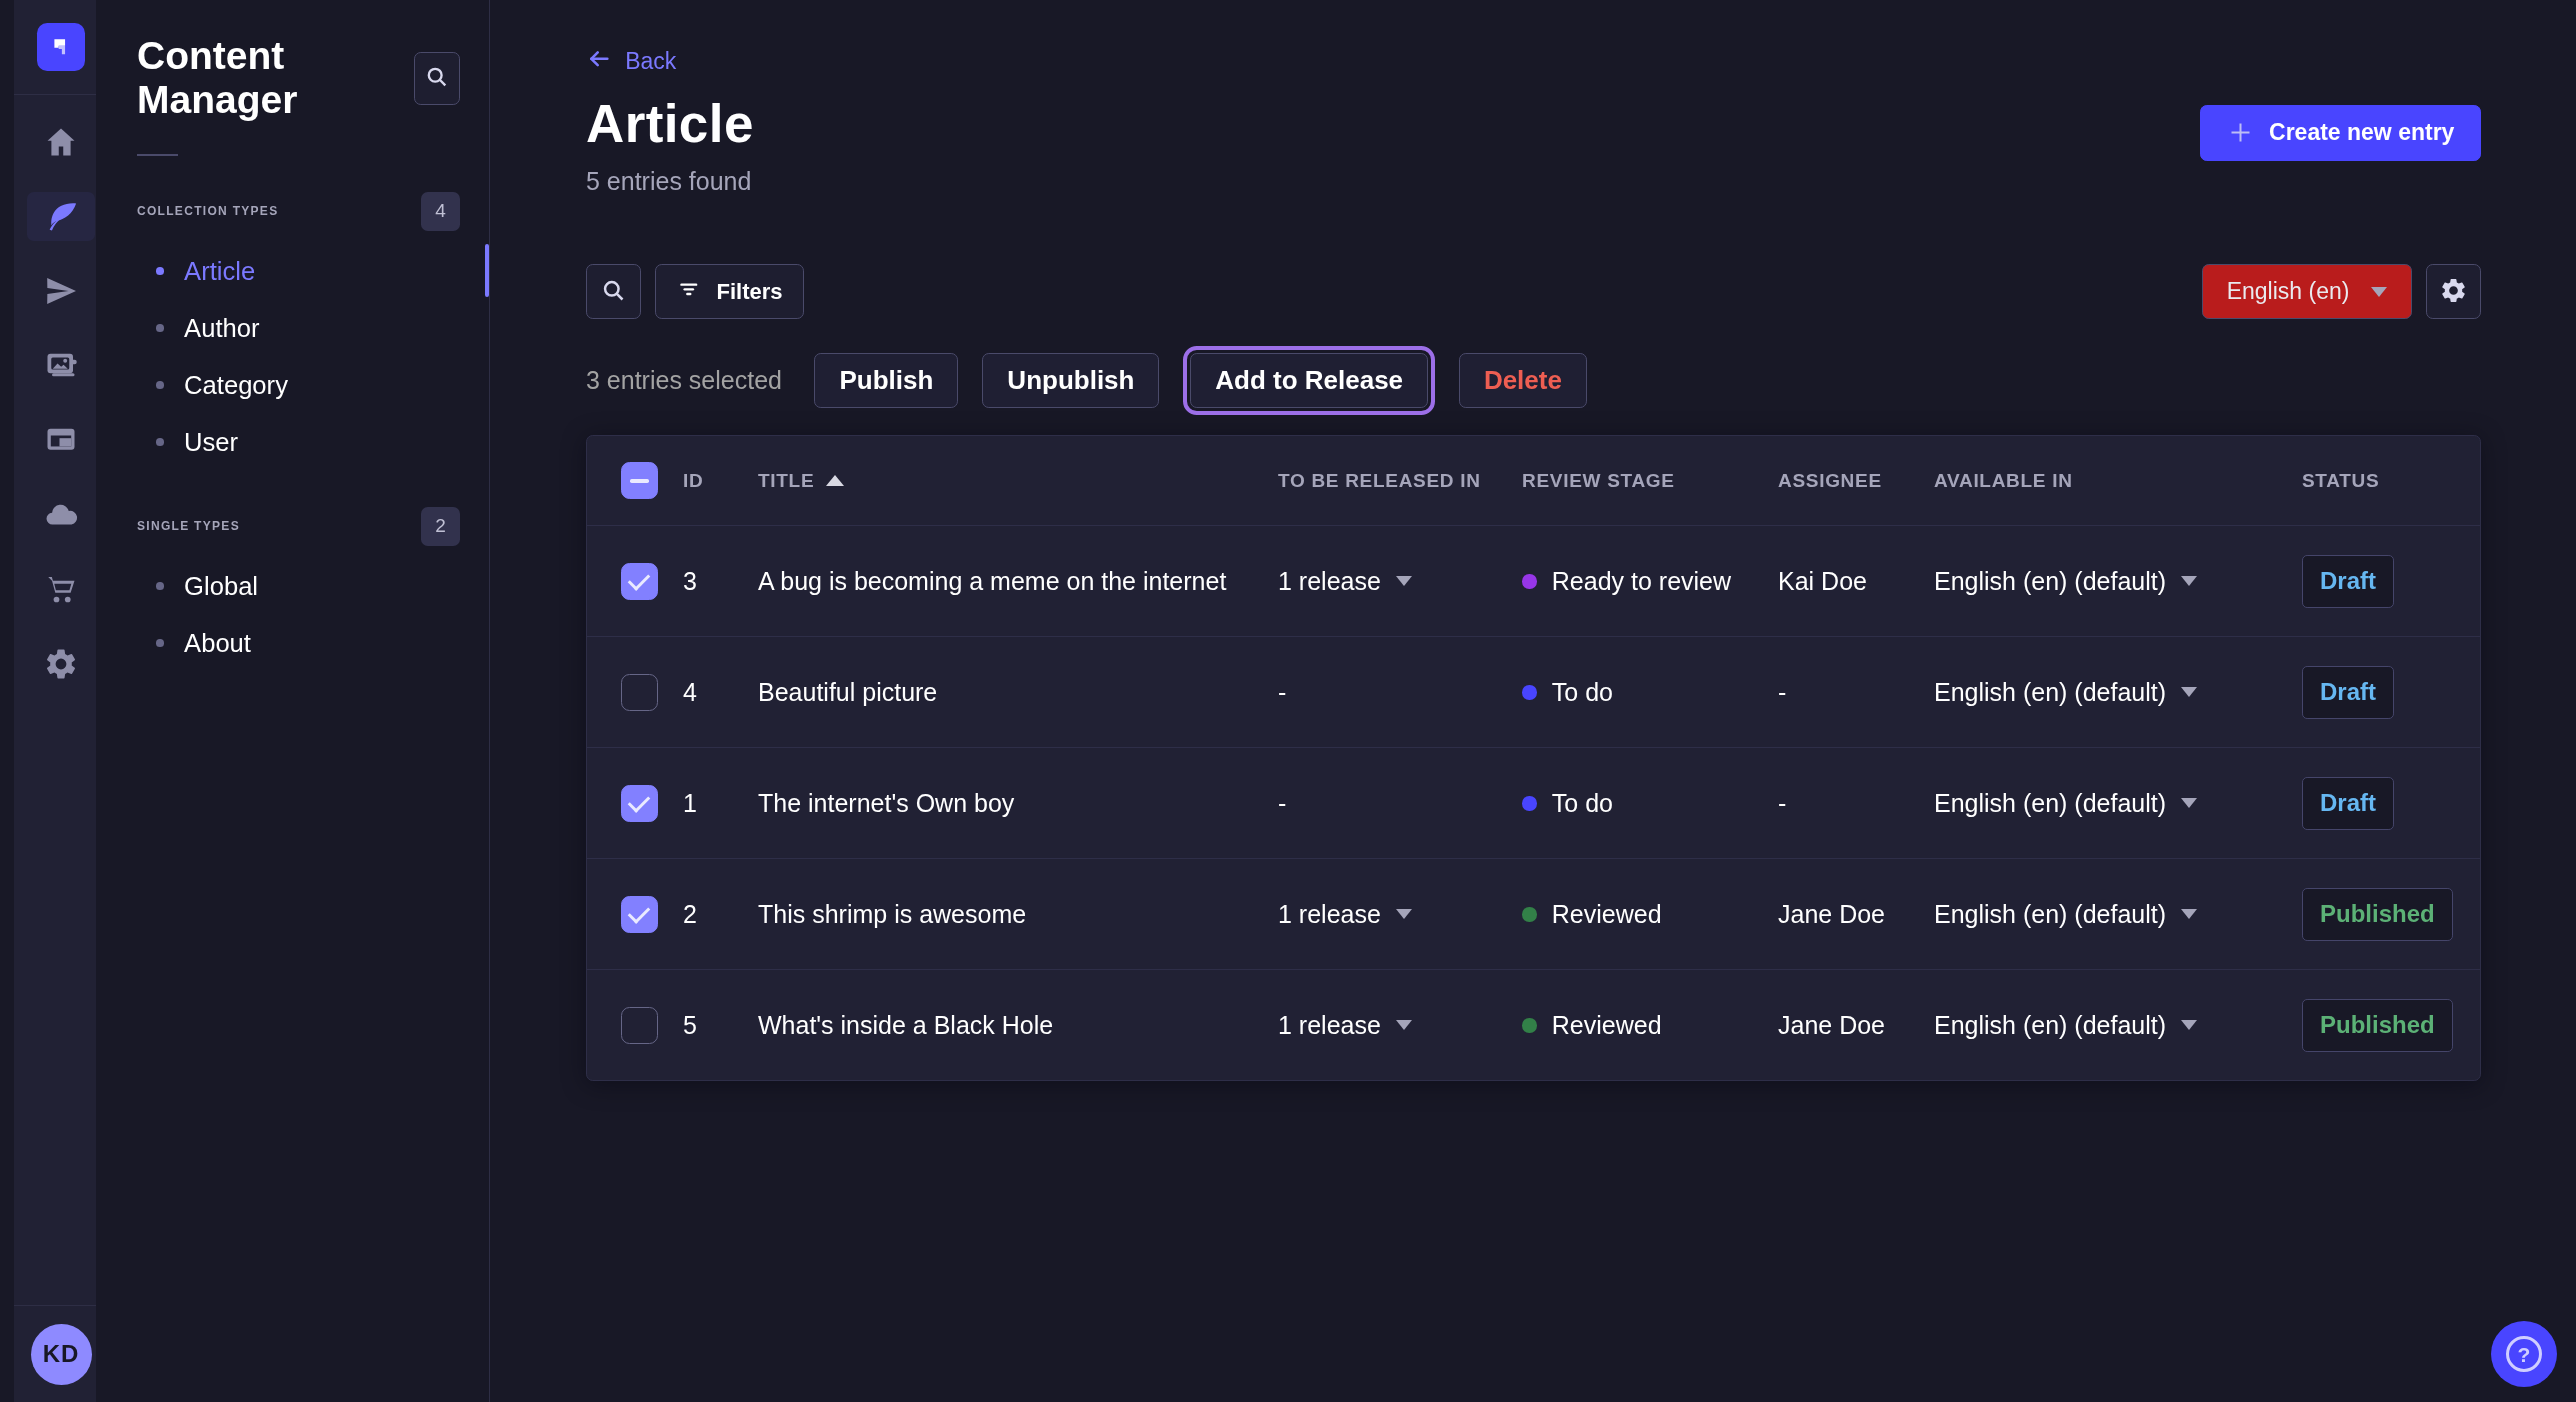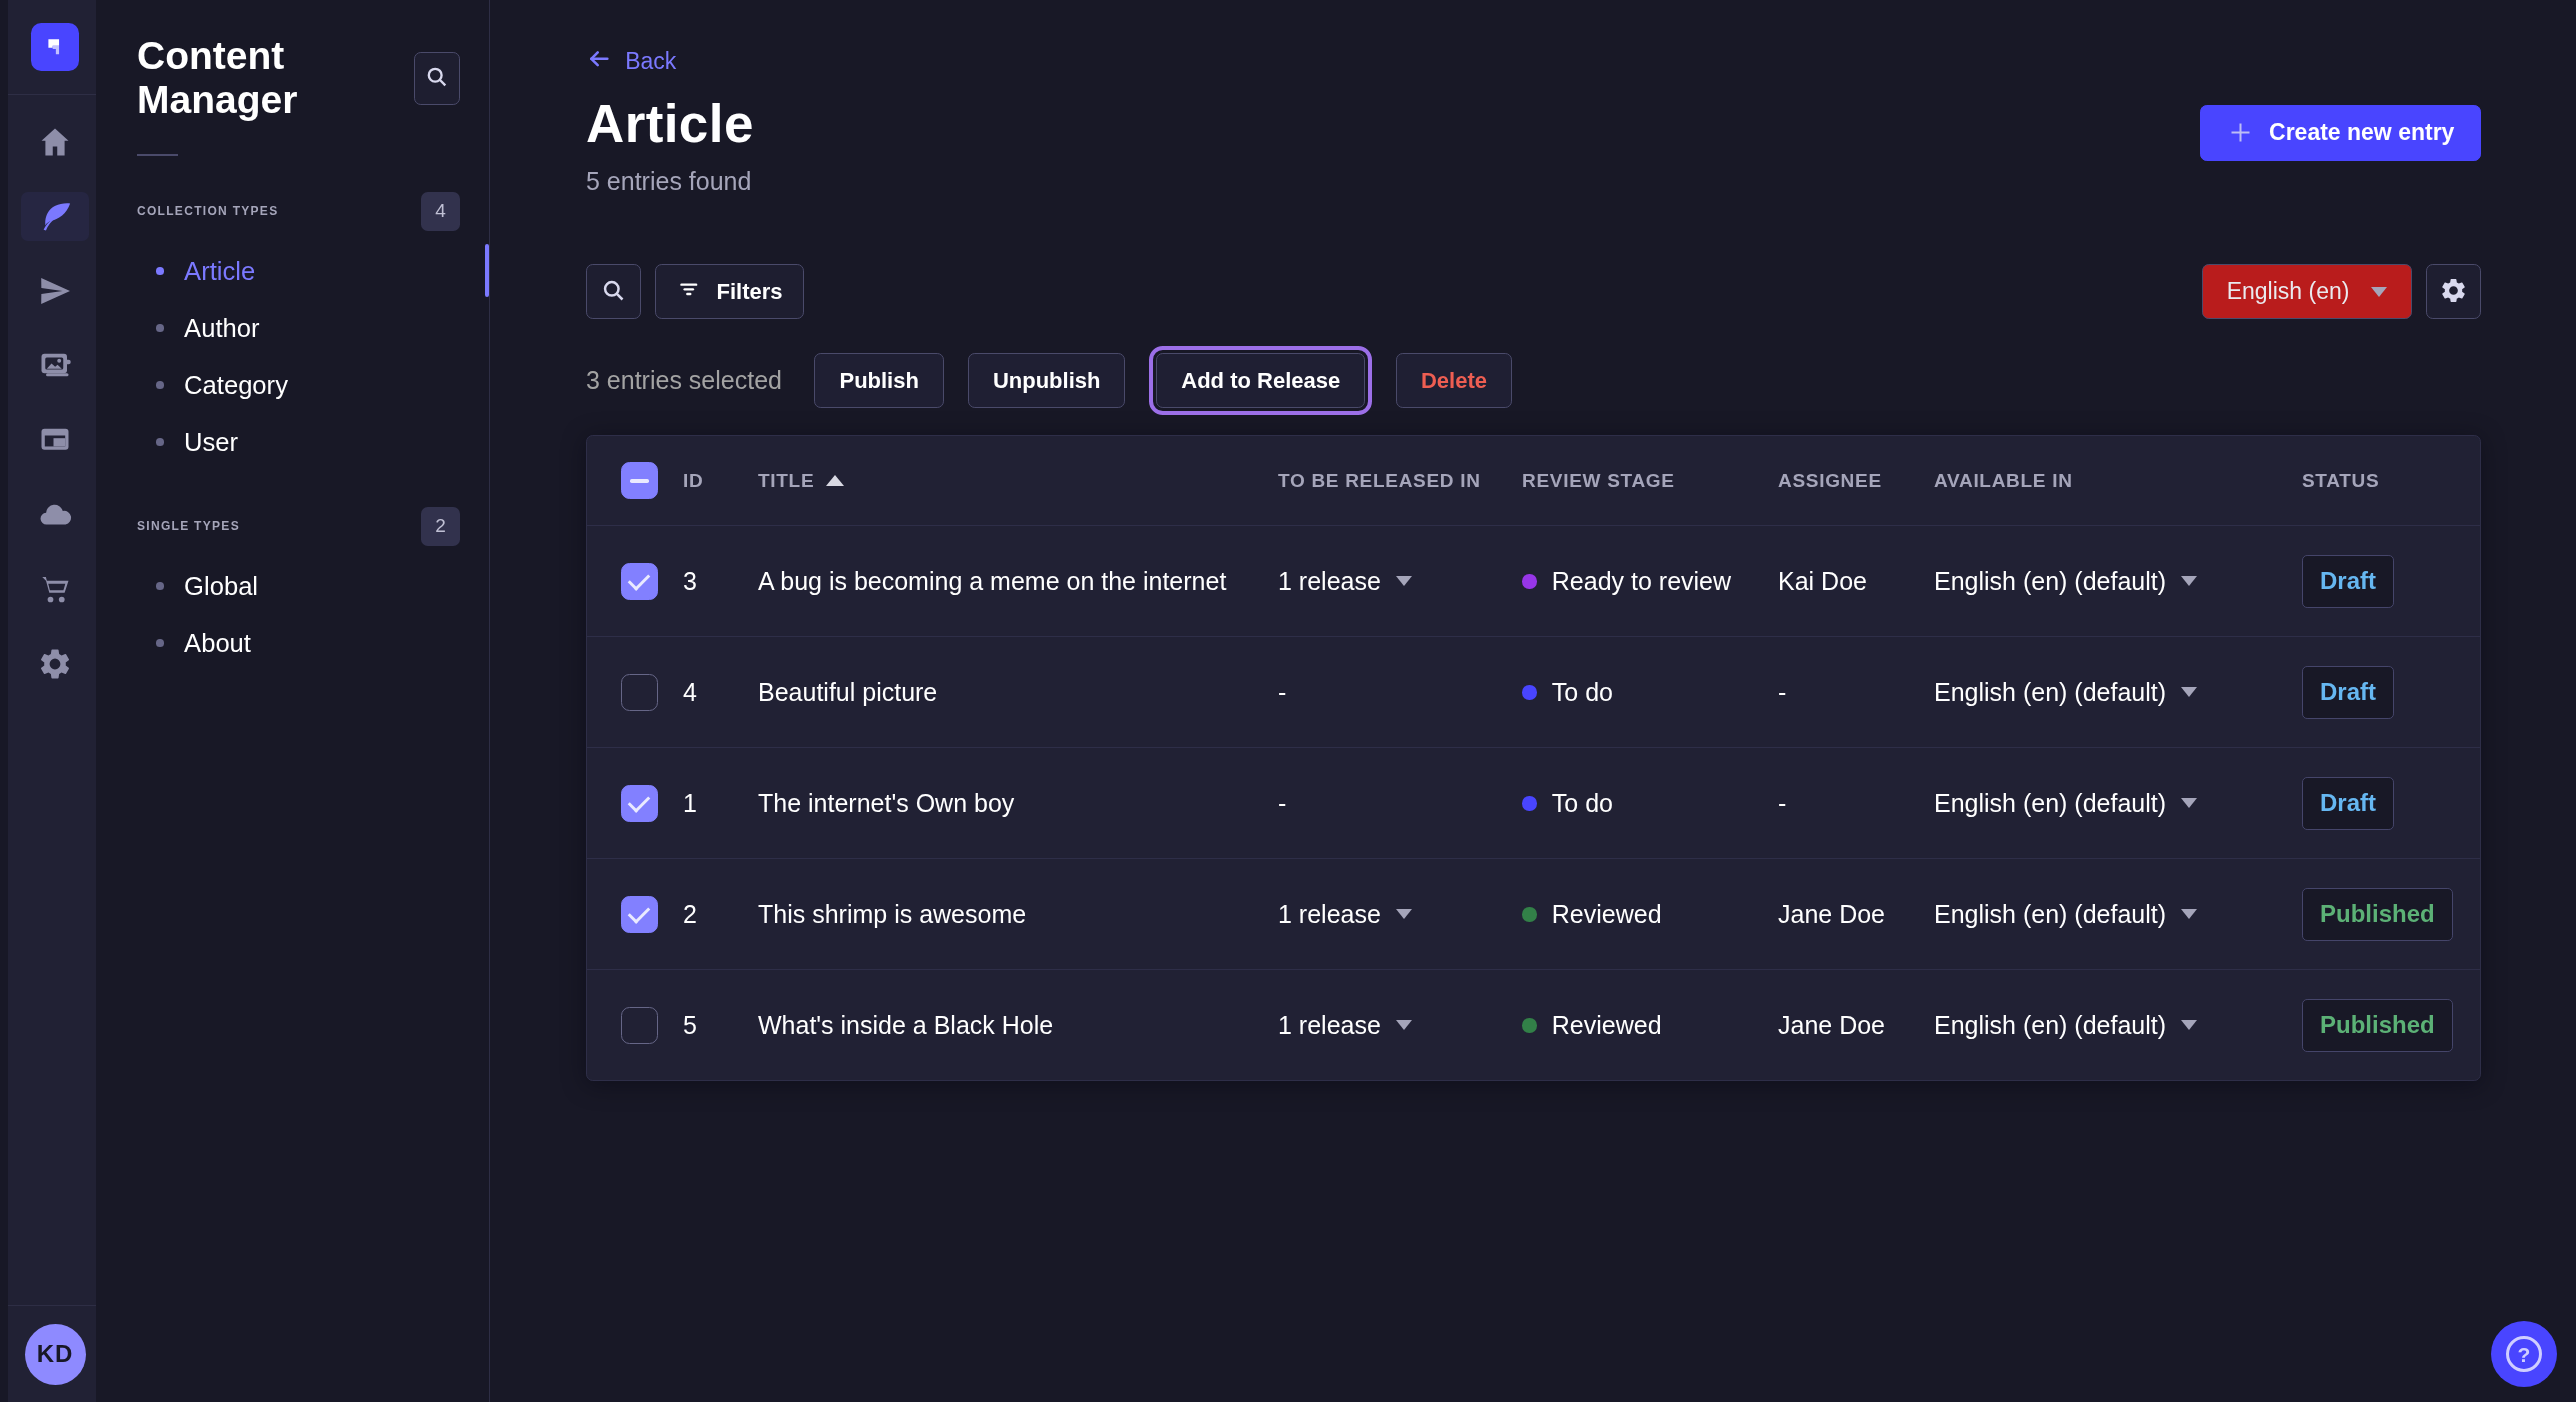--- a/index.html
+++ b/index.html
@@ -4,21 +4,21 @@
 <style>
   * { margin:0; padding:0; box-sizing:border-box; }
   html,body { width:2576px; height:1402px; overflow:hidden; }
   body {
     font-family:"Liberation Sans", sans-serif;
     background:#181826; color:#fff;
     position:relative;
   }
   
   .rail {
-    position:absolute; left:8px; top:0; width:95px; height:100%;
+    position:absolute; left:14px; top:0; width:95px; height:100%;
     background:#212134; border-right:0.9px solid #2e2e45;
     display:flex; flex-direction:column; align-items:center;
   }
   .rail-logo-wrap { width:100%; height:95px; display:flex; align-items:center; justify-content:center; border-bottom:0.9px solid #2e2e45; }
   .rail-logo { width:48px; height:48px; border-radius:10.2px; background:#4945ff; display:flex; align-items:center; justify-content:center; }
   .rail-icons { display:flex; flex-direction:column; align-items:center; margin-top:22px; gap:25.6px; flex:1; }
   .rail-btn { width:68px; height:49px; border-radius:6.8px; display:flex; align-items:center; justify-content:center; color:#8e8ea9; }
   .rail-btn.active { background:#262642; color:#7b79ff; }
   .rail-btn svg { display:block; }
   .rail-footer { width:100%; height:97px; border-top:0.9px solid #2e2e45; display:flex; align-items:center; justify-content:center; }
@@ -53,21 +53,21 @@
   .create-btn svg { display:block; }
 
   .toolbar-row { margin-top:68px; display:flex; align-items:center; justify-content:space-between; }
   .tool-left, .tool-right { display:flex; align-items:center; gap:13.6px; }
   .icon-btn { width:55px; height:55px; border-radius:6.8px; border:0.9px solid #4a4a6a; background:#1e1e30; display:flex; align-items:center; justify-content:center; color:#d9d9ee; }
   .filters-btn { height:55px; padding:0 20px; border-radius:6.8px; border:0.9px solid #4a4a6a; background:#1e1e30; color:#fff; font-size:22px; font-weight:bold; display:flex; align-items:center; gap:15.3px; font-family:inherit; }
   .locale-btn { height:55px; padding:11px 24px; border-radius:6.8px; border:0.9px solid #4a4a6a; background:#b91c1c; color:#eaeaef; font-size:23px; display:flex; align-items:center; gap:22px; font-family:inherit; }
 
   .selection-row { margin-top:34px; display:flex; align-items:center; gap:24px; }
   .selection-text { font-size:25px; color:#a3a3a3; margin-right:8.5px; }
-  .sel-btn { height:55px; padding:0 24px; border-radius:6.8px; border:0.9px solid #4a4a6a; background:#1f1f33; color:#fff; font-size:22px; font-weight:bold; font-family:inherit; }
+  .sel-btn { height:55px; padding:0 24px; border-radius:6.8px; border:0.9px solid #4a4a6a; background:#1f1f33; color:#fff; font-size:26px; font-weight:bold; font-family:inherit; }
   .sel-btn.highlighted { outline:4.3px solid #9c6fe8; outline-offset:3.4px; margin:0 6.8px; }
   .sel-btn.danger { color:#ee5e52; }
 
   
   .card { margin-top:27px; background:#212134; border:0.9px solid #2e2e48; border-radius:6.8px; box-shadow:0 3.4px 24px rgba(3,3,12,0.4); }
   .tr { display:grid; grid-template-columns:62px 75px 520px 244px 256px 156px 368px 1fr; align-items:center; padding:0 34px; }
   .thead { height:89px; }
   .th { font-size:19px; font-weight:bold; letter-spacing:0.7px; color:#a5a5ba; display:flex; align-items:center; gap:12px; }
   .row { height:111px; border-top:0.9px solid #2e2e48; font-size:25px; color:#fff; }
   .cell { display:flex; align-items:center; gap:15.3px; }

